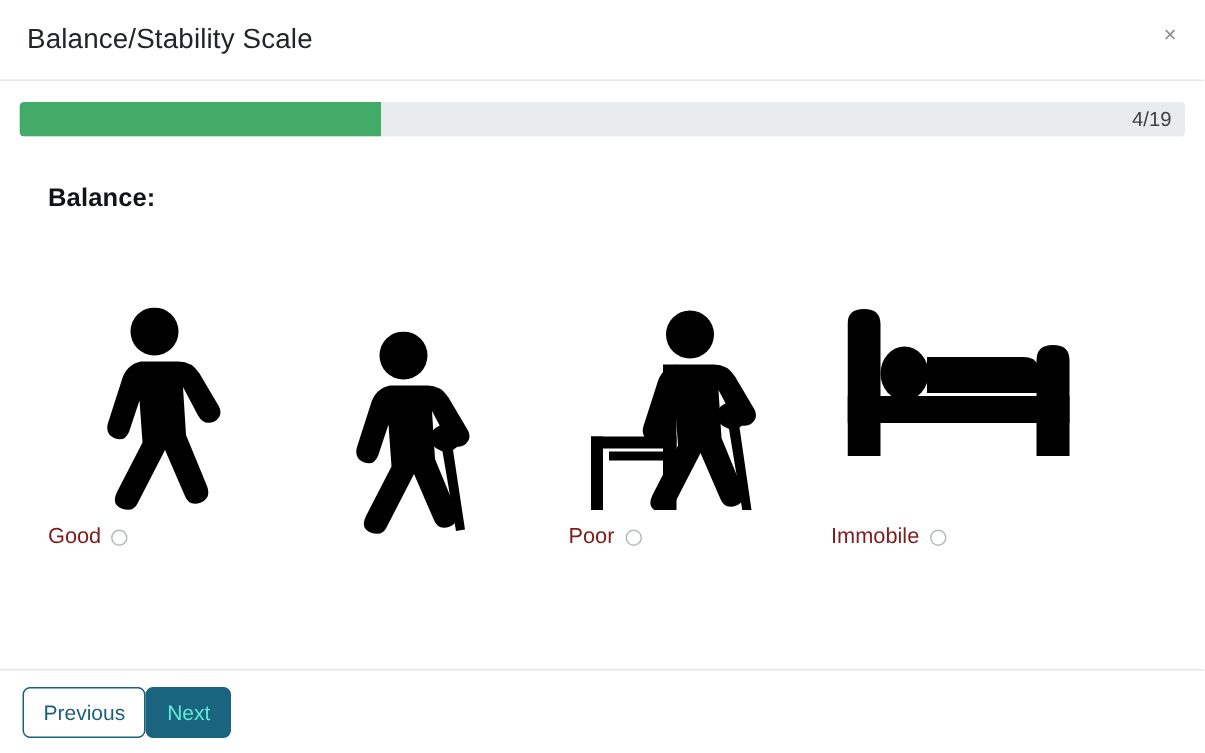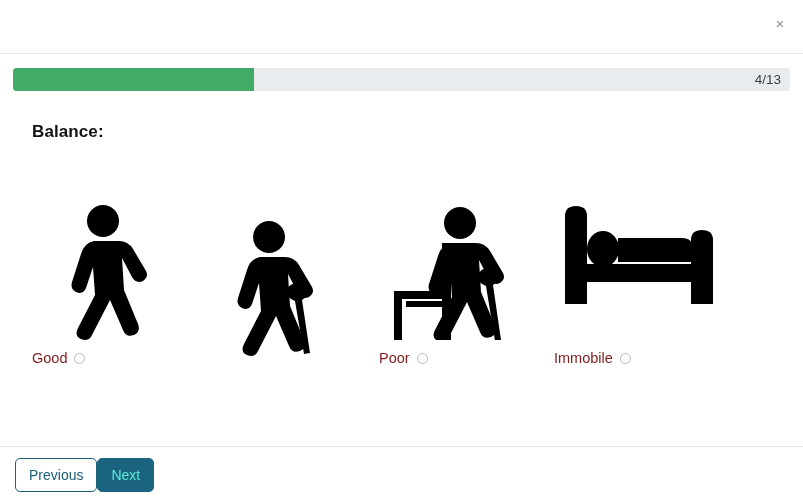--- a/index.html
+++ b/index.html
@@ -194,27 +194,28 @@
     border: 1px solid #c4b5fd;
     color: #5eead4;
   }
 </style>
 </head>
 <body>
 
 <div class="modal">
 
   <div class="modal-header">
+    <div class="modal-title">Balance/Stability Scale</div>
     <button class="close-btn">×</button>
   </div>
 
   <div class="progress-row">
     <div class="progress-track" style="background: rgb(233, 236, 239);">
       <div class="progress-fill" style="width: 31%; background: rgb(66, 171, 104);"></div>
-      <div class="progress-label">4/13</div>
+      <div class="progress-label">4/19</div>
     </div>
   </div>
 
   <div class="modal-body">
 
     <div class="question-label">Balance:</div>
 
     <div class="options-row">
 
       <div class="option opt-0">

